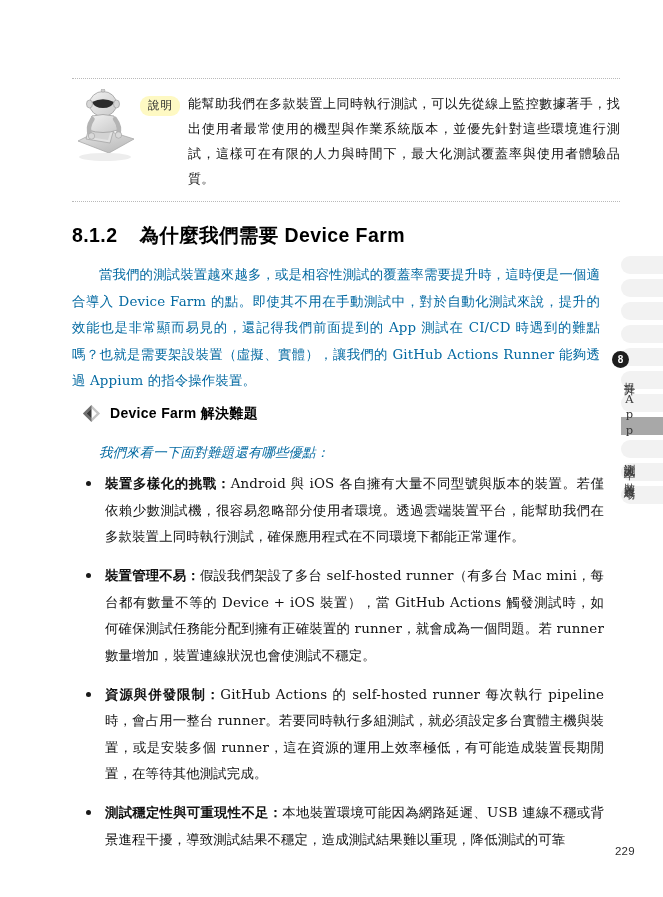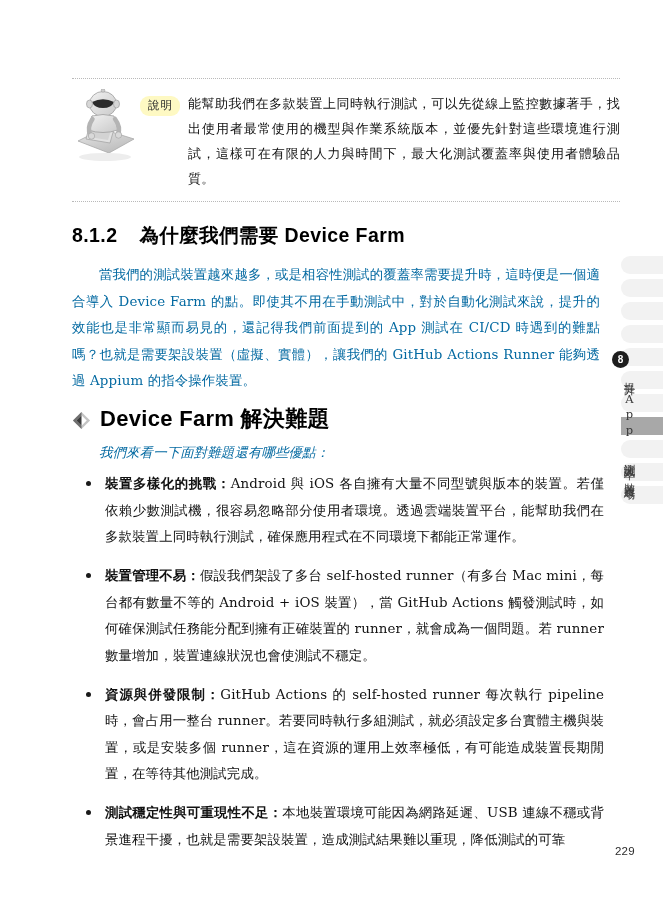--- a/index.html
+++ b/index.html
@@ -155,27 +155,27 @@
   .body-para {
     position: absolute;
     left: 72px;
     top: 262px;
     width: 528px;
     text-indent: 27px;
   }
 
   .h3 {
     position: absolute;
-    left: 72px;
+    left: 82px;
     top: 404px;
     display: flex;
     align-items: center;
     font-family: "Liberation Sans", sans-serif;
     font-weight: bold;
-    font-size: 22px;
+    font-size: 14px;
     letter-spacing: 0.3px;
     color: #000;
   }
   .h3 .diamond-icon {
     width: 19px;
     height: 19px;
     margin-right: 9px;
     flex: 0 0 19px;
   }
 
@@ -327,27 +327,27 @@
 
   <div class="para lead-para">我們來看一下面對難題還有哪些優點：</div>
 
   <div class="bullets" id="bulletList">
       <div class="bullet-item">
         <span class="bullet-dot"></span>
         <div class="bullet-text"><span class="term">裝置多樣化的挑戰：</span><span>Android 與 iOS 各自擁有大量不同型號與版本的裝置。若僅依賴少數測試機，很容易忽略部分使用者環境。透過雲端裝置平台，能幫助我們在多款裝置上同時執行測試，確保應用程式在不同環境下都能正常運作。</span></div>
       </div>
       <div class="bullet-item">
         <span class="bullet-dot"></span>
-        <div class="bullet-text"><span class="term">裝置管理不易：</span><span>假設我們架設了多台 self-hosted runner（有多台 Mac mini，每台都有數量不等的 Android + iOS 裝置），當 GitHub Actions 觸發測試時，如何確保測試任務能分配到擁有正確裝置的 runner，就會成為一個問題。若 runner 數量增加，裝置連線狀況也會使測試不穩定。</span></div>
+        <div class="bullet-text"><span class="term">裝置管理不易：</span><span>假設我們架設了多台 self-hosted runner（有多台 Mac mini，每台都有數量不等的 Device + iOS 裝置），當 GitHub Actions 觸發測試時，如何確保測試任務能分配到擁有正確裝置的 runner，就會成為一個問題。若 runner 數量增加，裝置連線狀況也會使測試不穩定。</span></div>
       </div>
       <div class="bullet-item">
         <span class="bullet-dot"></span>
         <div class="bullet-text"><span class="term">資源與併發限制：</span><span>GitHub Actions 的 self-hosted runner 每次執行 pipeline 時，會占用一整台 runner。若要同時執行多組測試，就必須設定多台實體主機與裝置，或是安裝多個 runner，這在資源的運用上效率極低，有可能造成裝置長期閒置，在等待其他測試完成。</span></div>
       </div>
       <div class="bullet-item">
         <span class="bullet-dot"></span>
-        <div class="bullet-text"><span class="term">測試穩定性與可重現性不足：</span><span>本地裝置環境可能因為網路延遲、USB 連線不穩或背景進程干擾，也就是需要架設裝置，造成測試結果難以重現，降低測試的可靠</span></div>
+        <div class="bullet-text"><span class="term">測試穩定性與可重現性不足：</span><span>本地裝置環境可能因為網路延遲、USB 連線不穩或背景進程干擾，導致測試結果不穩定，造成測試結果難以重現，降低測試的可靠</span></div>
       </div>
     </div>
 
   <div class="page-number">229</div>
 
 </div>
 
 </body></html>

